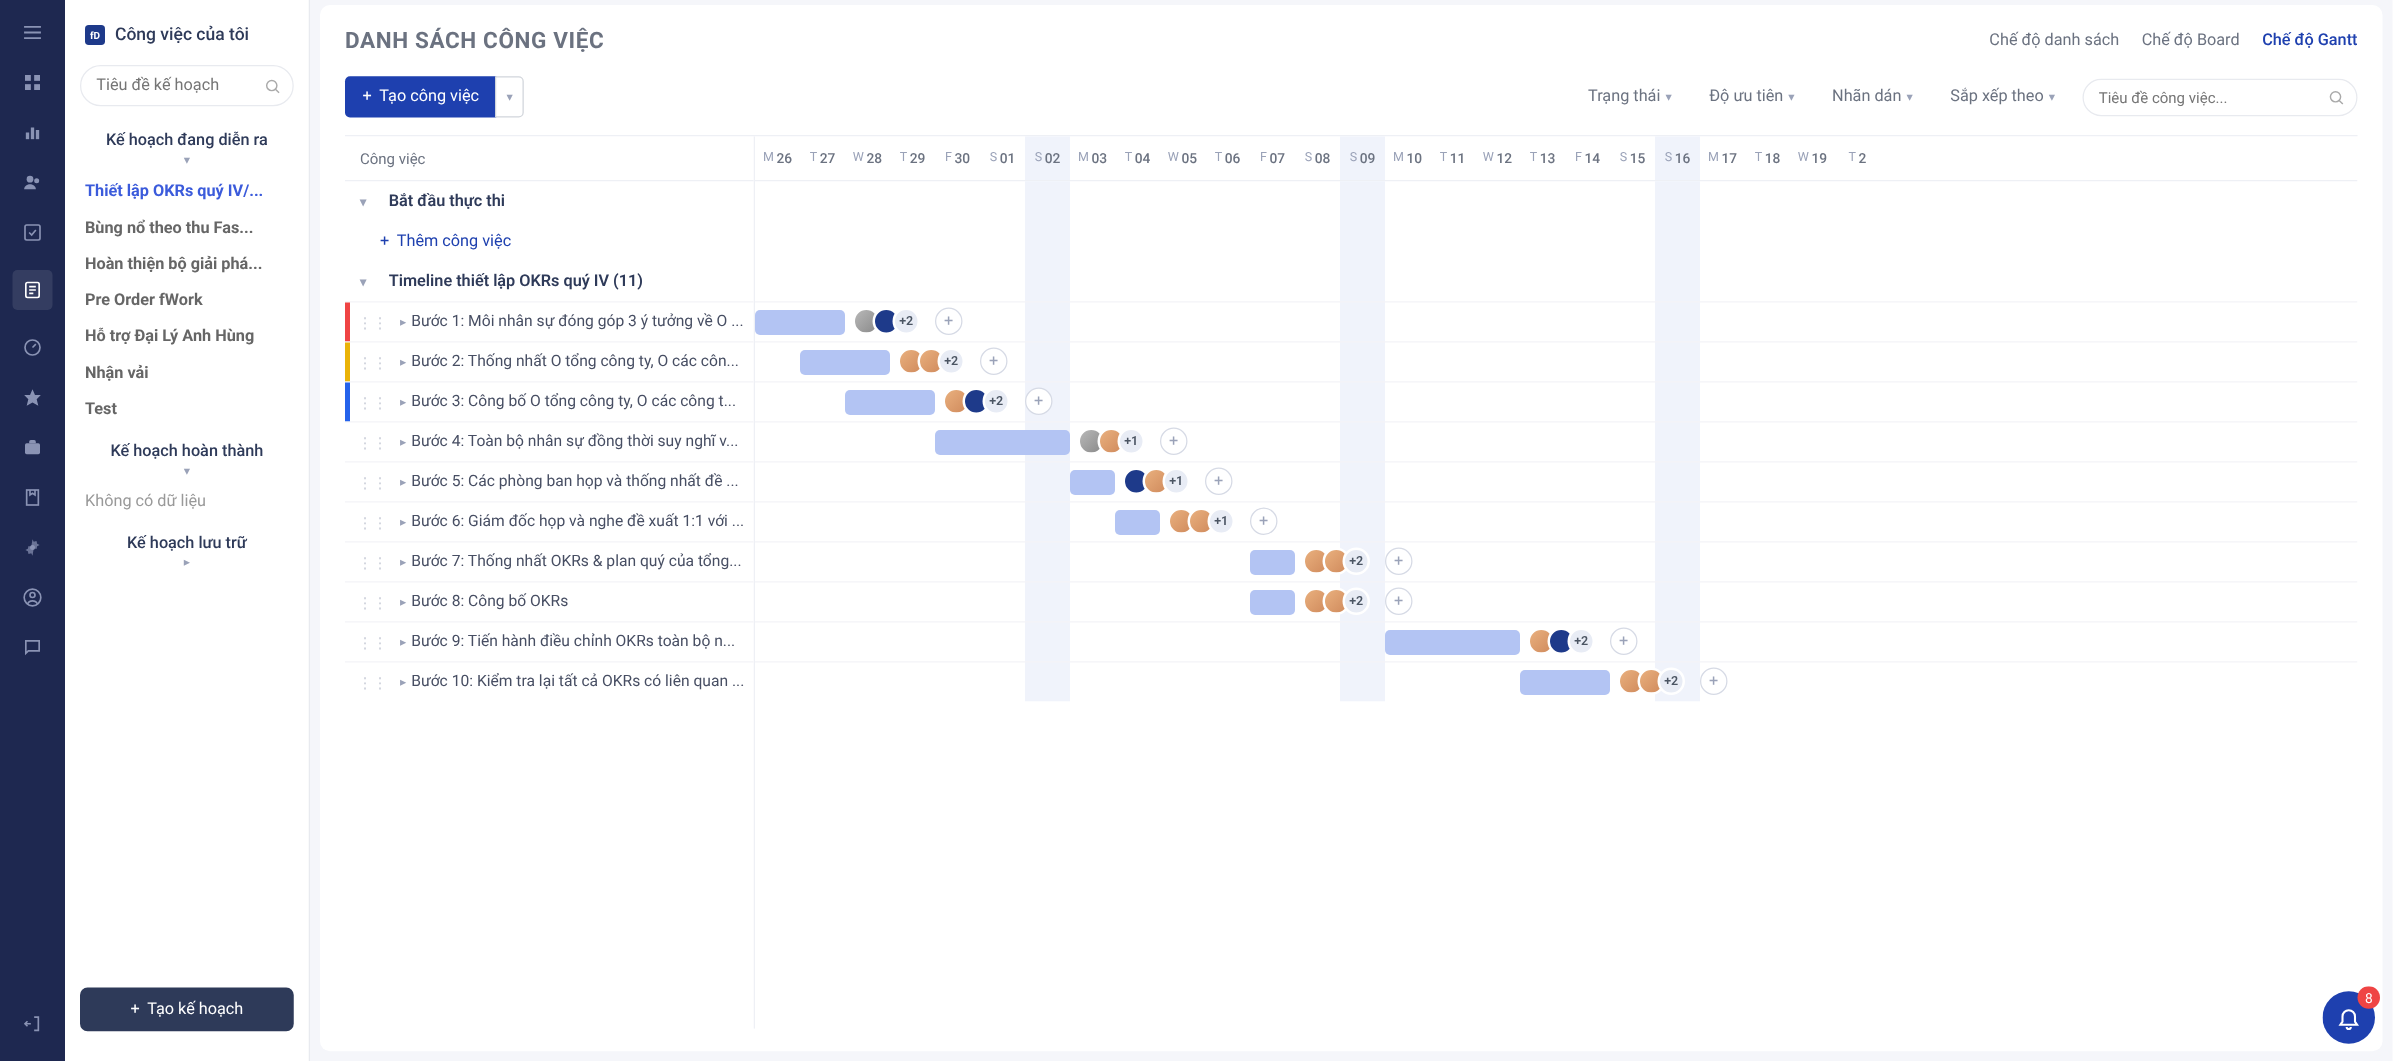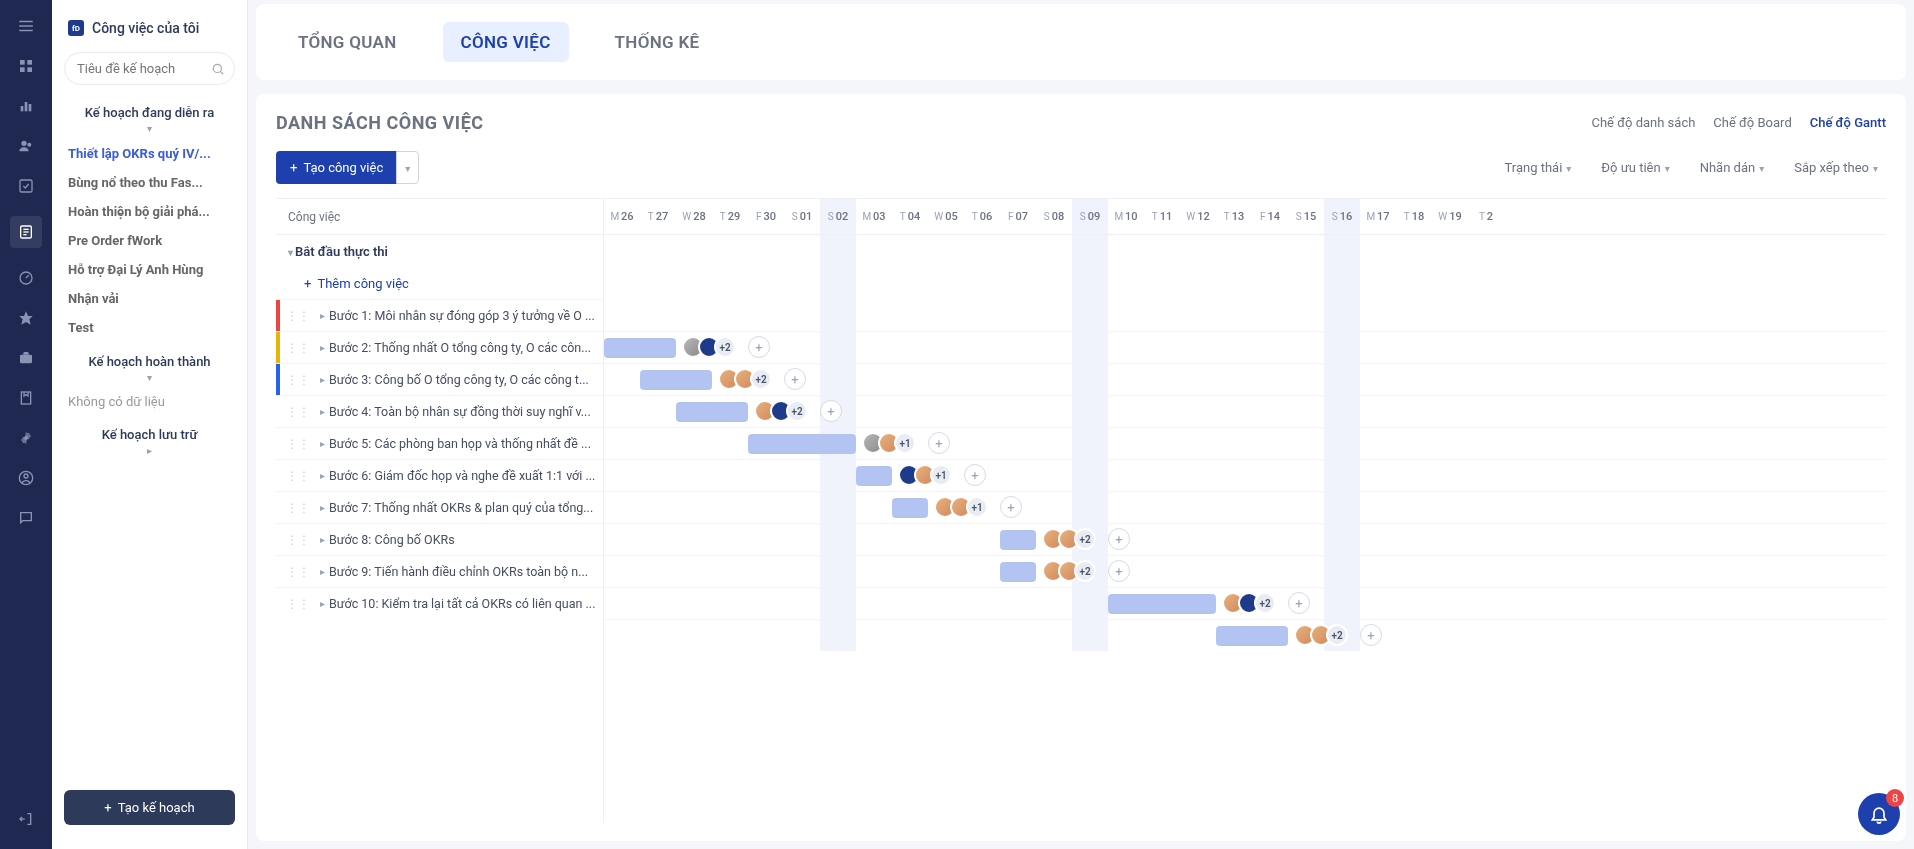--- a/index.html
+++ b/index.html
@@ -34,21 +34,21 @@
 .create-task-btn { background: #1e40af; color: #fff; border: none; padding: 8px 14px; border-radius: 4px 0 0 4px; font-size: 13px; cursor: pointer; display: flex; align-items: center; gap: 6px; }
 .create-task-split { background: #fff; border: 1px solid #d1d5db; padding: 8px 8px; border-radius: 0 4px 4px 0; cursor: pointer; color: #6b7280; margin-left: -1px; }
 .toolbar-spacer { flex: 1; }
 .filter-chip { font-size: 13px; color: #6b7280; cursor: pointer; display: flex; align-items: flex-end; gap: 4px; padding: 4px 8px; }
 .task-search { position: relative; }
 .task-search input { padding: 7px 30px 7px 12px; border: 1px solid #e8eaef; border-radius: 16px; font-size: 12px; width: 220px; outline: none; }
 .task-search .srch { position: absolute; right: 10px; top: 50%; transform: translateY(-50%); color: #aaa; font-size: 13px; }
 .gantt-wrap { display: flex; margin-top: 14px; flex: 1; overflow: hidden; border-top: 1px solid #eef0f5; }
 .gantt-left { width: 328px; border-right: 1px solid #eef0f5; overflow-y: auto; }
 .gantt-left-header { padding: 10px 12px; font-size: 12px; color: #6b7280; border-bottom: 1px solid #eef0f5; height: 36px; display: flex; align-items: center; }
-.group-row { padding: 8px 12px; display: flex; align-items: center; gap: 2px; font-size: 13px; font-weight: 600; color: #2e3a59; height: 32px; }
+.group-row { padding: 8px 12px; display: flex; align-items: center; gap: 18px; font-size: 13px; font-weight: 600; color: #2e3a59; height: 32px; }
 .add-task-row { padding: 6px 12px 6px 28px; font-size: 13px; color: #1e40af; cursor: pointer; display: flex; align-items: center; gap: 6px; height: 32px; }
 .task-row { display: flex; align-items: center; height: 32px; border-top: 1px solid #f3f4f7; font-size: 12.5px; color: #474e63; padding-right: 6px; }
 .task-flag { width: 4px; height: 100%; }
 .drag-handle { color: #c9cdd8; padding: 0 6px; font-size: 12px; cursor: grab; }
 .task-caret { color: #9aa2b8; font-size: 10px; padding: 0 4px; }
 .task-name { flex: 1; white-space: nowrap; overflow: hidden; text-overflow: ellipsis; }
 .gantt-right { flex: 1; overflow-x: auto; position: relative; }
 .timeline-header { display: flex; height: 36px; border-bottom: 1px solid #eef0f5; position: relative; }
 .day-col { width: 36px; text-align: center; font-size: 11px; color: #9aa2b8; display: flex; flex-direction: row; align-items: center; justify-content: center; gap: 2px; flex-shrink: 0; }
 .day-col .dow { font-size: 10px; }
@@ -209,25 +209,20 @@
   </div>
   <div class="sidebar-footer">
     <button class="create-plan-btn">
       <span>+</span>
       <span>Tạo kế hoạch</span>
     </button>
   </div>
 </div>
 
 <div class="main">
-  <div class="tabs">
-    <div class="tab">TỔNG QUAN</div>
-    <div class="tab active">CÔNG VIỆC</div>
-    <div class="tab">THỐNG KÊ</div>
-  </div>
 
   <div class="card">
     <div class="card-header">
       <div class="card-title">DANH SÁCH CÔNG VIỆC</div>
       <div class="view-modes">
         <span class="view-mode">Chế độ danh sách</span>
         <span class="view-mode">Chế độ Board</span>
         <span class="view-mode active">Chế độ Gantt</span>
       </div>
     </div>
@@ -250,33 +245,46 @@
           <span class="caret-down"></span>
         </div>
       <div class="filter-chip">
           <span>Nhãn dán</span>
           <span class="caret-down"></span>
         </div>
       <div class="filter-chip">
           <span>Sắp xếp theo</span>
           <span class="caret-down"></span>
         </div>
+      <div class="task-search">
+        <input type="text" placeholder="Tiêu đề công việc..." style="">
+        <span class="srch">
+            <svg width="14" height="14" viewBox="0 0 24 24" fill="none" stroke="currentColor" stroke-width="2">
+              <circle cx="11" cy="11" r="7"></circle>
+              <line x1="21" y1="21" x2="16" y2="16"></line>
+            </svg>
+          </span>
+      </div>
     </div>
 
     <div class="gantt-wrap">
       <div class="gantt-left">
         <div class="gantt-left-header">Công việc</div>
         <div class="group-row">
             <span class="caret-down"></span>
             <span>Bắt đầu thực thi</span>
           </div>
         <div class="add-task-row">
             <span>+</span>
             <span>Thêm công việc</span>
           </div>
+        <div class="group-row">
+            <span class="caret-down"></span>
+            <span>Timeline thiết lập OKRs quý IV (11)</span>
+          </div>
         <div id="task-rows">
             <div class="task-row">
               <div class="task-flag" style="background:#ef4444"></div>
               <span class="drag-handle">⋮⋮</span>
               <span class="task-caret">▸</span>
               <span class="task-name">Bước 1: Môi nhân sự đóng góp 3 ý tưởng về O ...</span>
             </div>
             <div class="task-row">
               <div class="task-flag" style="background:#eab308"></div>
               <span class="drag-handle">⋮⋮</span>

